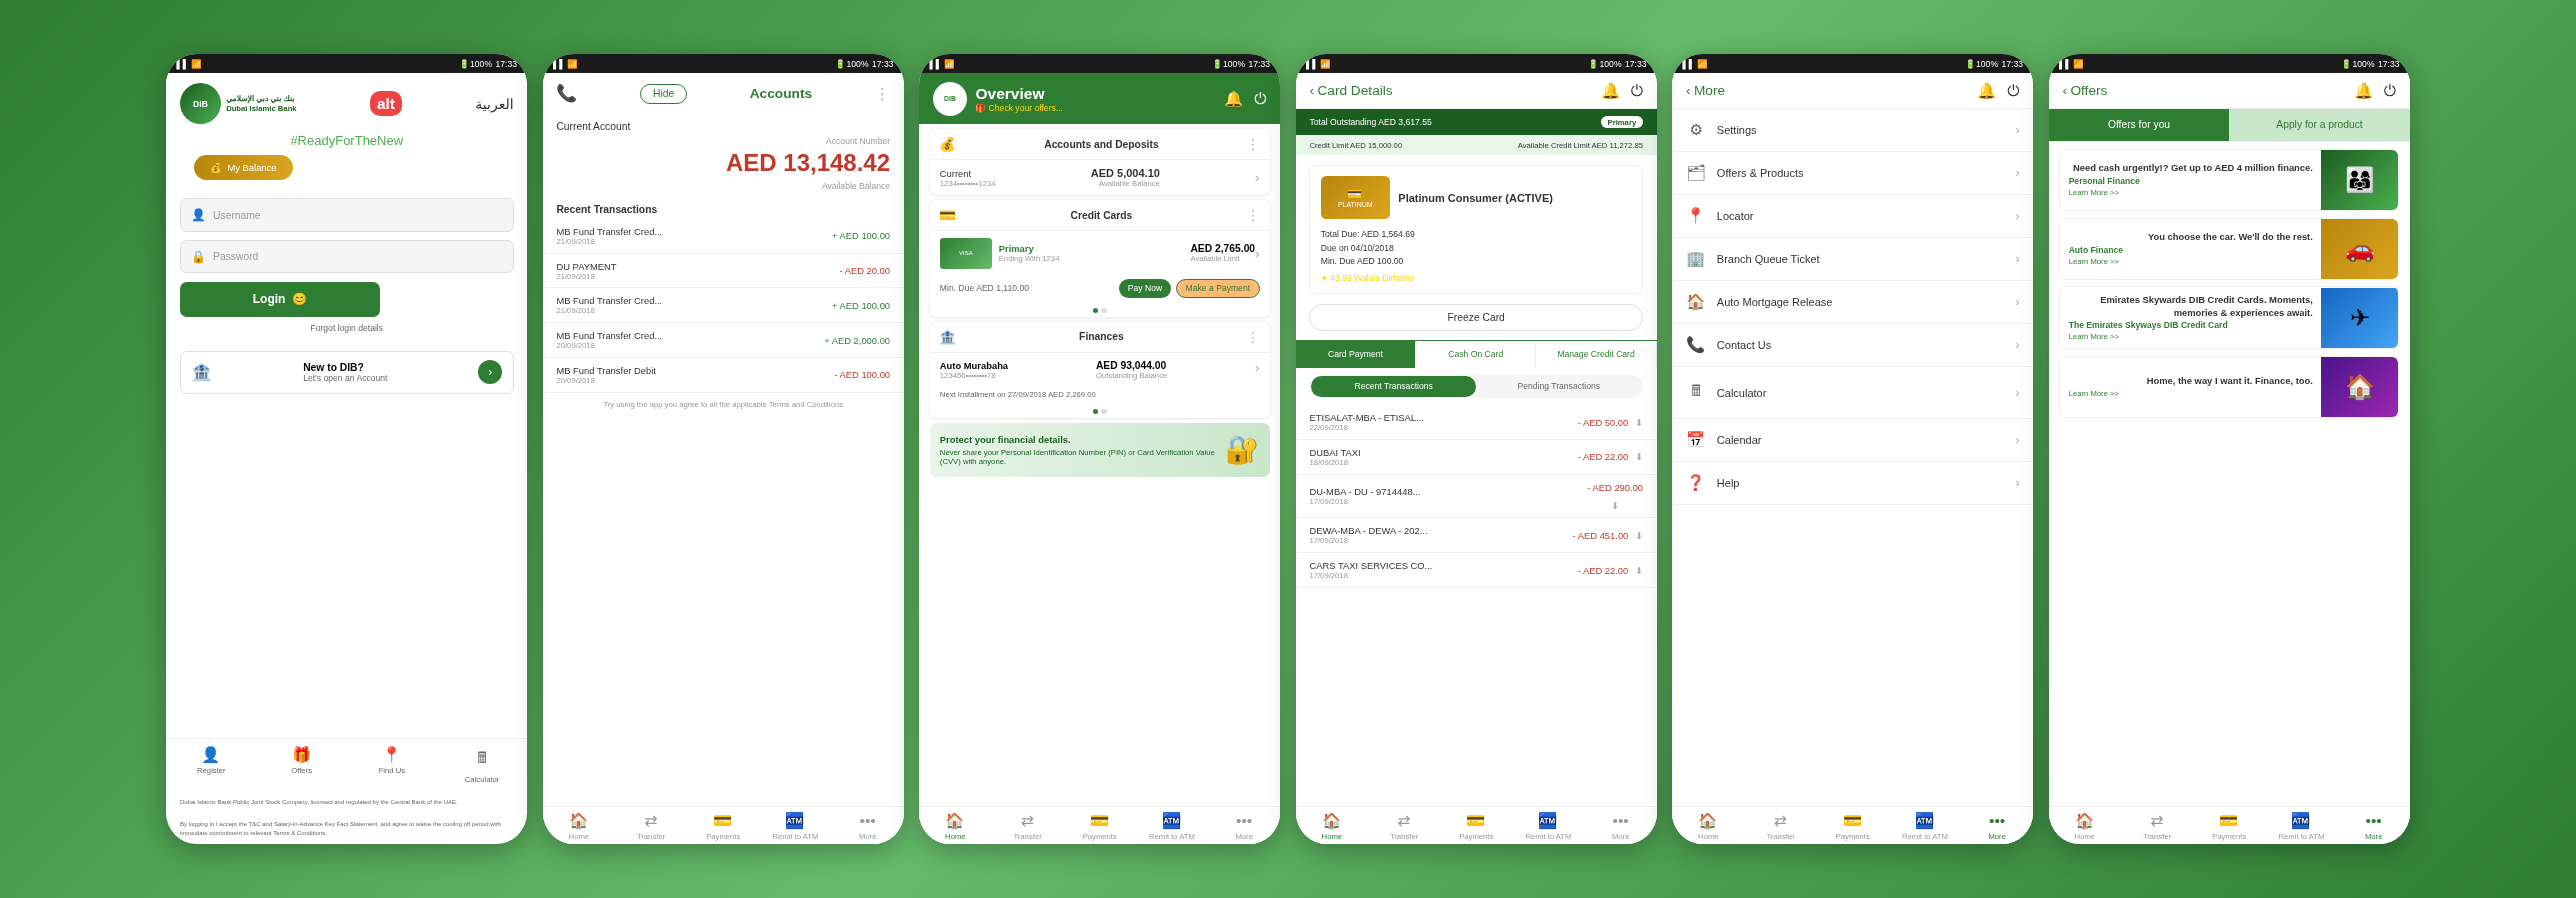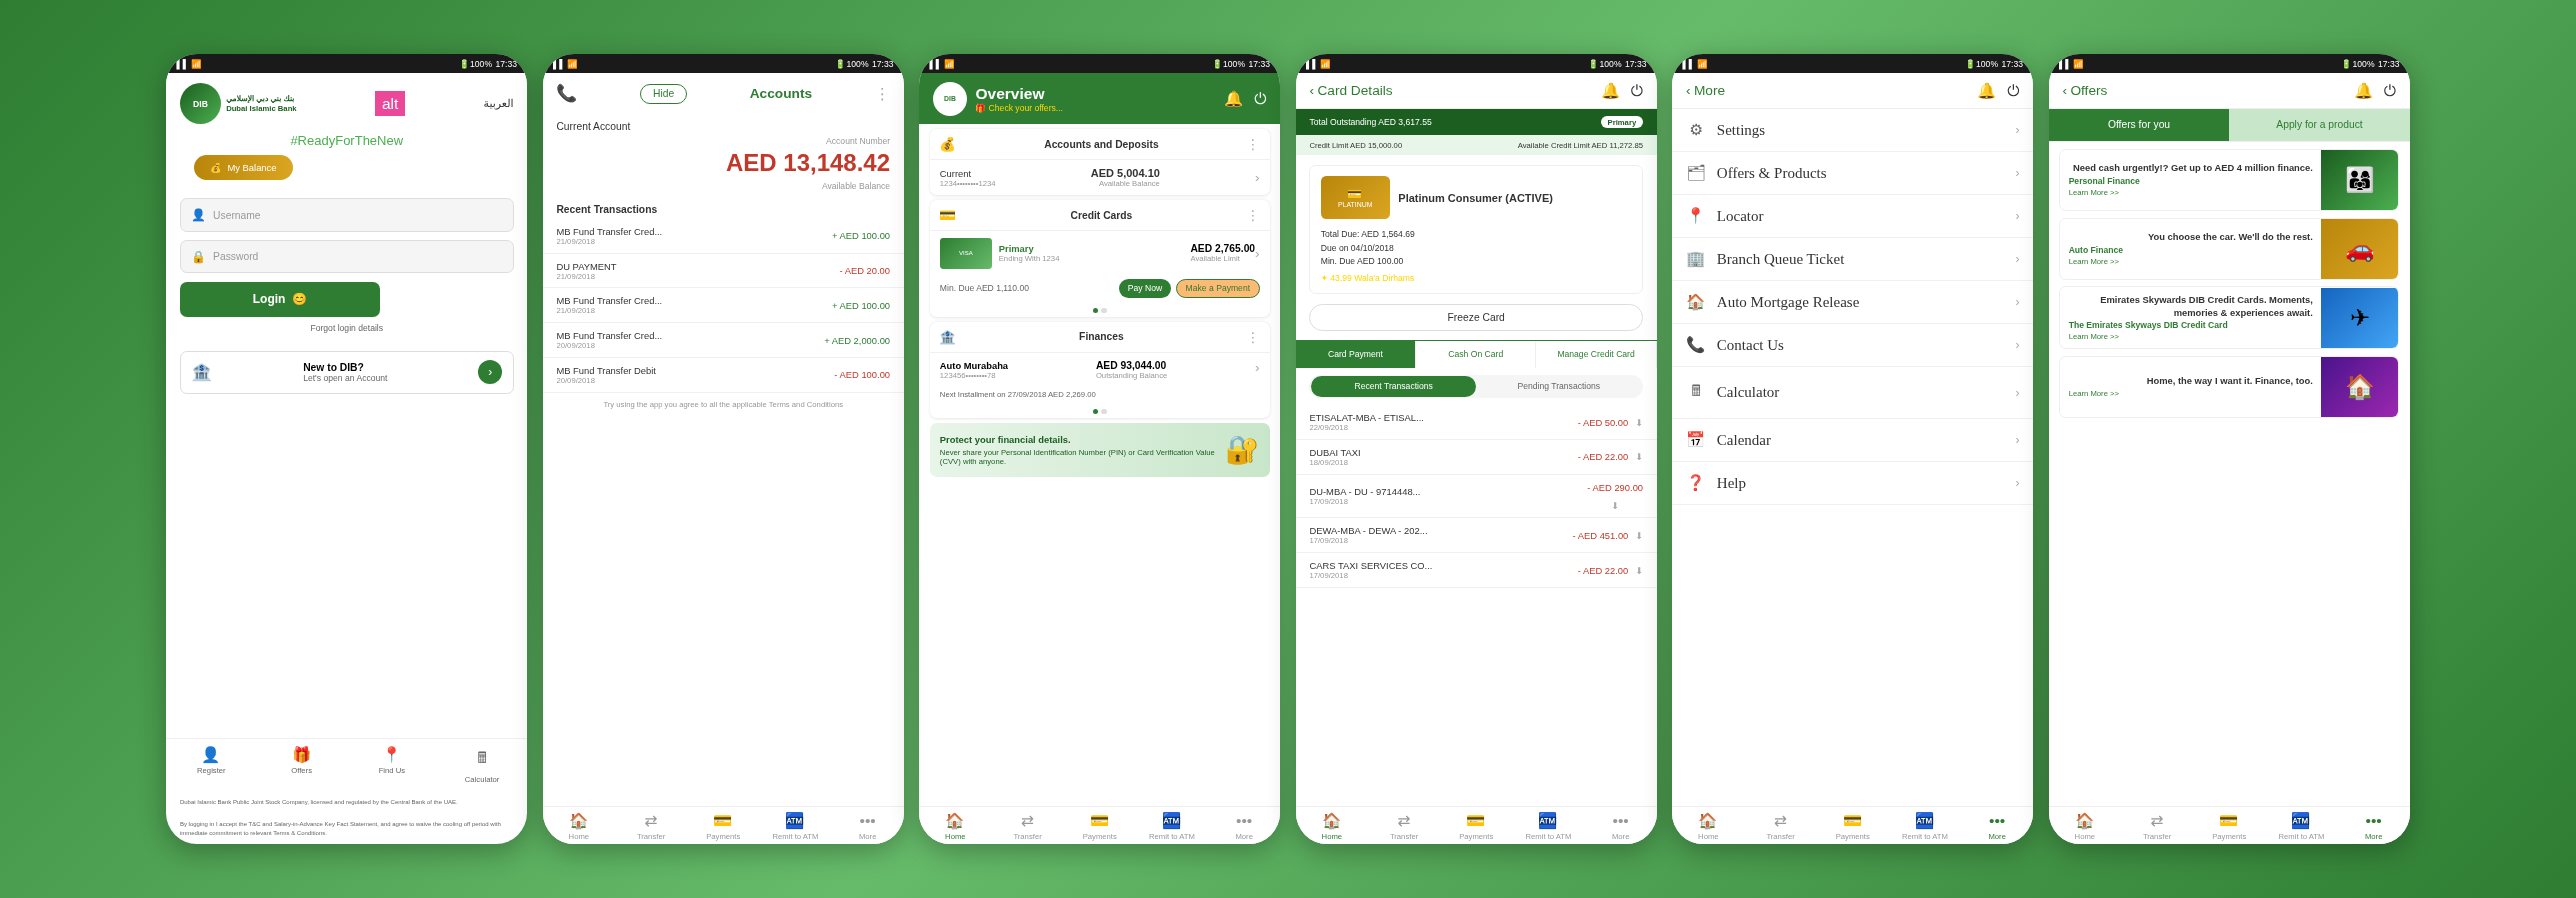--- a/index.html
+++ b/index.html
@@ -49,25 +49,25 @@
     .phone1-logo { display: flex; align-items: center; gap: 5.2px; }
     .logo-circle {
       width: 41px; height: 41px;
       background: linear-gradient(135deg, #1b5e20, #4caf50);
       border-radius: 50%;
       display: flex; align-items: center; justify-content: center;
       color: #fff; font-size: 8.6px; font-weight: bold;
     }
     .logo-text { font-size: 7.7px; color: #1b5e20; font-weight: bold; line-height: 1.3; }
     .alt-badge {
-      background: #ec4899; color: #fff;
-      font-size: 15.5px; font-weight: 400;
-      padding: 3.4px 6.9px; border-radius: 0;
-    }
-    .arabic-text { font-size: 11px; color: #333; }
+      background: #ef4444; color: #fff;
+      font-size: 15.5px; font-weight: 700;
+      padding: 3.4px 6.9px; border-radius: 10px;
+    }
+    .arabic-text { font-size: 14px; color: #333; }
     .phone1-tagline { font-size: 13px; color: #4caf50; text-align: center; padding: 1.7px 0 6.9px; }
     .balance-btn {
       background: linear-gradient(90deg, #b8860b, #daa520);
       color: #fff; border: none; border-radius: 17px;
       padding: 6.9px 17px; font-size: 9.4px; cursor: pointer;
       margin: 0 13.7px 10.3px; display: flex; align-items: center; gap: 5.2px;
     }
     .login-form { padding: 0 13.7px; }
     .input-field {
       background: #f5f5f5; border: 0.9px solid #ddd; border-radius: 6.9px;
@@ -266,21 +266,21 @@
     }
     .trans-tab.active { background: #2e7d32; color: #fff; }
 
     
     .more-menu-item {
       display: flex; align-items: center; justify-content: space-between;
       padding: 12px 13.7px; border-bottom: 0.9px solid #f0f0f0; cursor: pointer;
     }
     .menu-item-left { display: flex; align-items: center; gap: 10.3px; }
     .menu-icon { font-size: 15.5px; color: #666; width: 20.6px; text-align: center; }
-    .menu-label { font-size: 15px; color: #333; font-family: Liberation Serif, serif; }
+    .menu-label { font-size: 11px; color: #333; }
     .menu-arrow { color: #aaa; font-size: 12px; }
 
     
     .offers-tabs {
       display: flex; border-bottom: 1.7px solid #eee;
     }
     .offers-tab {
       flex: 1; text-align: center; padding: 10.3px; font-size: 10.3px;
       color: #666; cursor: pointer;
     }

